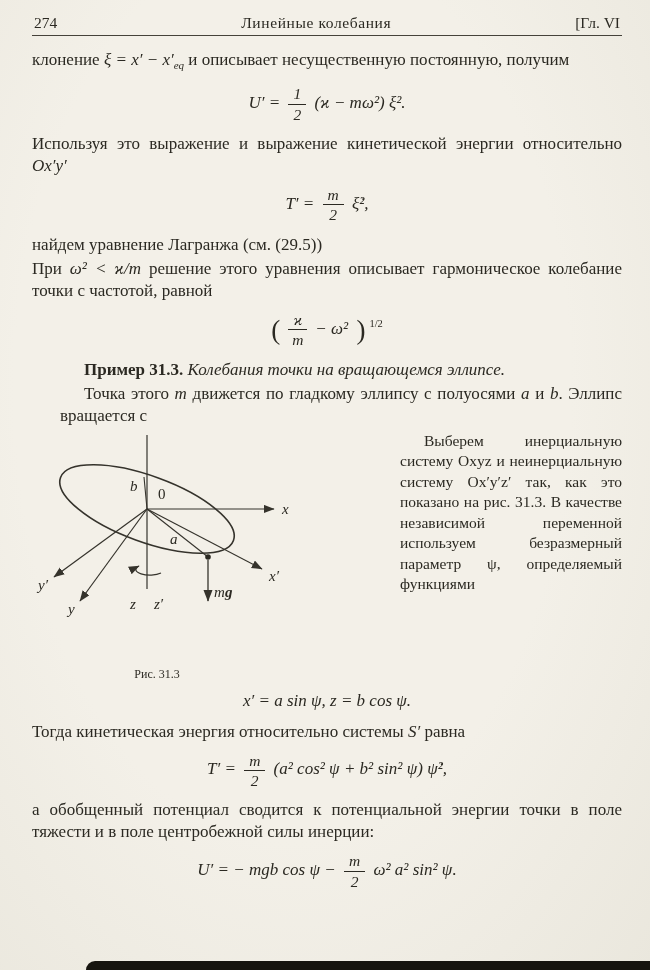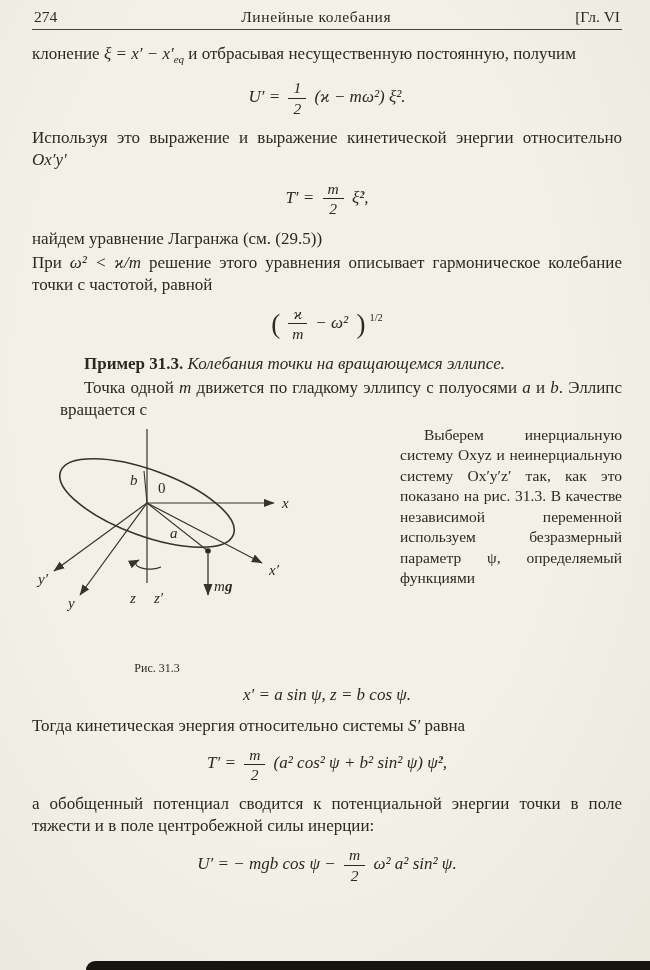--- a/index.html
+++ b/index.html
@@ -2,21 +2,21 @@
 <html lang="ru"><head>
 <meta charset="utf-8">
 <style>
   html,body{margin:0;padding:0;}
   body{
     width:650px;height:970px;position:relative;overflow:hidden;
     background:radial-gradient(ellipse at 45% 40%, #f3f0e8 55%, #eae7dd 100%);
     font-family:"Liberation Serif","DejaVu Serif",serif;
     color:#2b2922;
   }
-  .page{position:relative;width:650px;height:914px;box-sizing:border-box;padding:8px 28px 0 32px;}
+  .page{position:relative;width:650px;height:914px;box-sizing:border-box;padding:14px 28px 0 32px;}
   .header{display:flex;justify-content:space-between;align-items:baseline;font-size:15.5px;padding:0 2px 3px 2px;}
   .header .run-title{letter-spacing:0.6px;}
   .rule{border-bottom:1.5px solid #45423a;margin:0 0 13px 0;}
   p{margin:0 0 2px 0;text-align:justify;font-size:17px;line-height:22px;}
   .indent{text-indent:24px;margin-left:28px;}
   .mvar{font-style:italic;}
   .f-sub{font-size:11px;font-style:italic;}
   .f-sup{font-size:10.5px;font-style:normal;vertical-align:super;letter-spacing:0;}
   .formula{text-align:center;font-size:17px;font-style:italic;margin:9px 0 10px 0;line-height:20px;}
   .formula > *{margin:0 2px;}
@@ -41,21 +41,21 @@
 
 <div class="page">
 
   <div class="header">
     <span>274</span>
     <span class="run-title">Линейные колебания</span>
     <span>[Гл. VI</span>
   </div>
   <div class="rule"></div>
 
-  <p><span>клонение </span><span class="mvar">ξ = x′ − x′</span><sub class="f-sub">eq</sub><span> и отбрасывая несущественную постоянную, получим</span></p>
+  <p><span>клонение </span><span class="mvar">ξ = x′ − x′</span><sub class="f-sub">eq</sub><span> и описывает несущественную постоянную, получим</span></p>
 
   <div class="formula">
     <span>U′ =</span>
     <span class="frac"><span class="num">1</span><span class="den">2</span></span>
     <span>(ϰ − mω²) ξ².</span>
   </div>
 
   <p><span>Используя это выражение и выражение кинетической энергии относительно </span><span class="mvar">Ox′y′</span></p>
 
   <div class="formula">
@@ -71,21 +71,21 @@
 
   <div class="formula">
     <span class="bigp">(</span>
     <span class="frac"><span class="num">ϰ</span><span class="den">m</span></span>
     <span>− ω²</span>
     <span class="bigp">)</span><sup class="f-sup">1/2</sup>
   </div>
 
   <p class="indent example"><b>Пример 31.3.</b><i> Колебания точки на вращающемся эллипсе.</i></p>
 
-  <p class="indent"><span>Точка одной </span><span class="mvar">m</span><span> движется по гладкому эллипсу с полуосями </span><span class="mvar">a</span><span> и </span><span class="mvar">b</span><span>. Эллипс вращается с</span></p>
+  <p class="indent"><span>Точка этого </span><span class="mvar">m</span><span> движется по гладкому эллипсу с полуосями </span><span class="mvar">a</span><span> и </span><span class="mvar">b</span><span>. Эллипс вращается с</span></p>
 
   <div class="fig-row">
 
     <div class="figure">
       <svg width="330" height="230" viewBox="0 0 330 230">
         <defs>
           <marker id="arr" markerWidth="10" markerHeight="8" refX="8.5" refY="3.5" orient="auto">
             <path d="M0,0 L9,3.5 L0,7 Z" fill="#35332c"></path>
           </marker>
         </defs>

